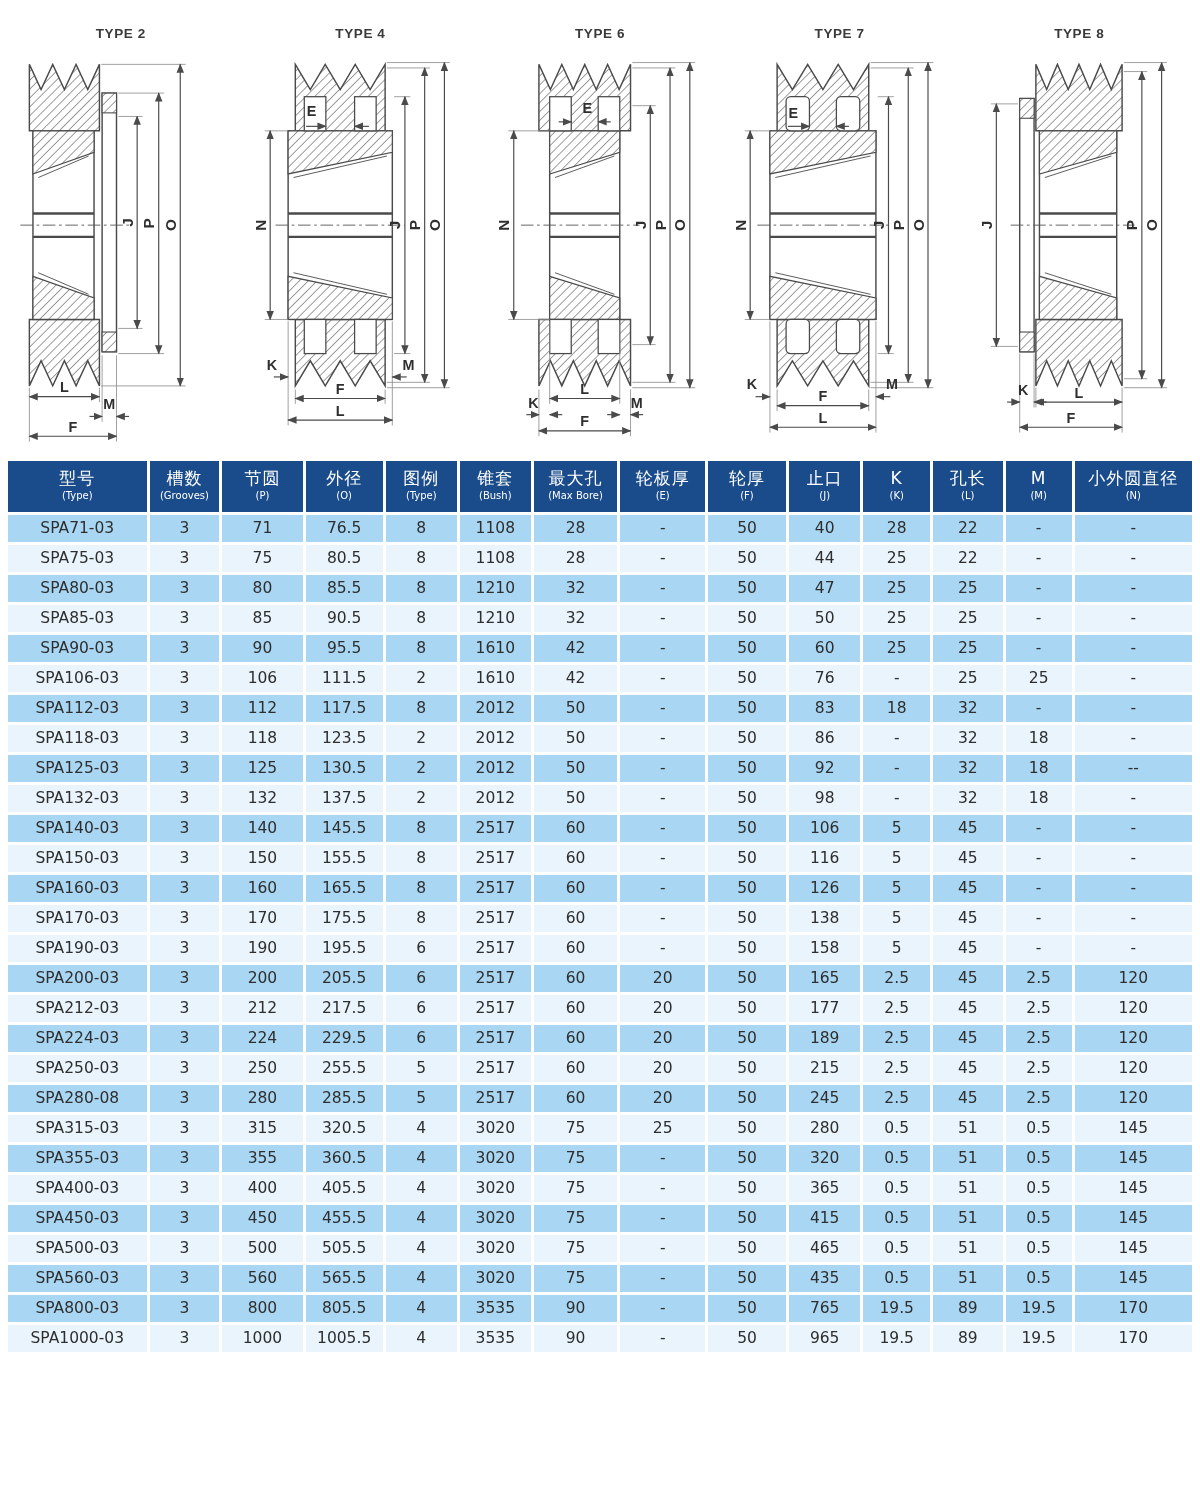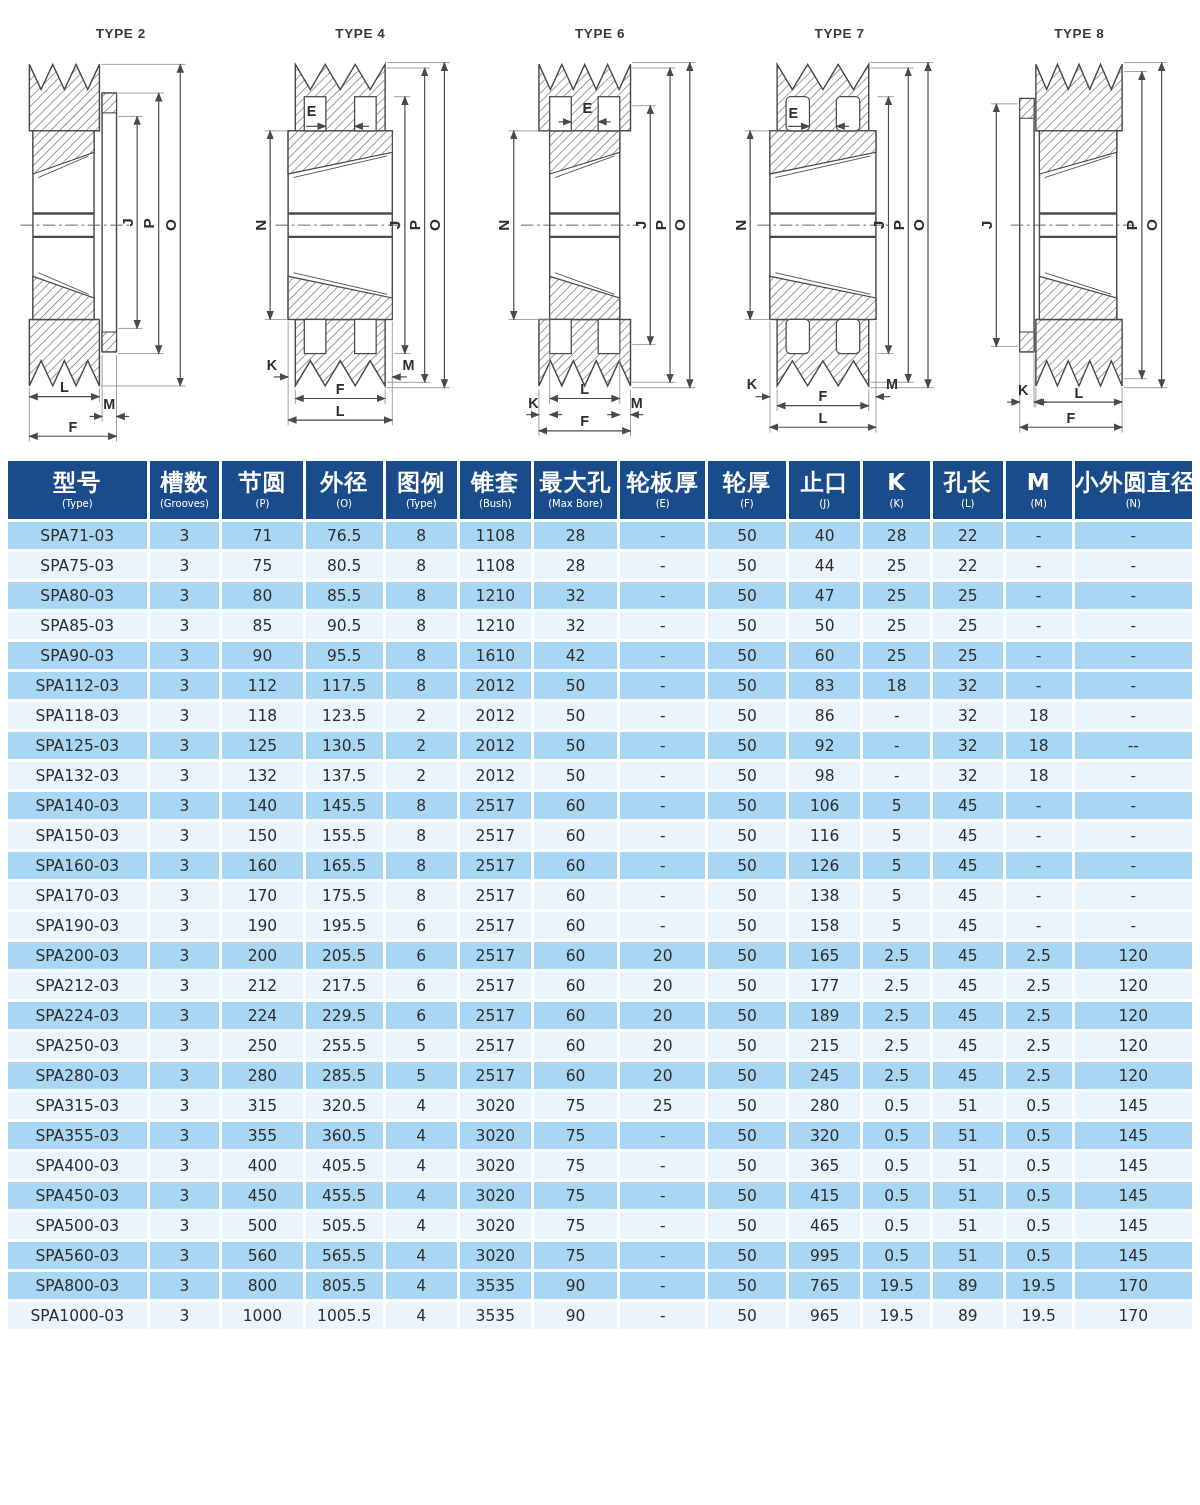--- a/index.html
+++ b/index.html
@@ -46,21 +46,21 @@
   }
   th{
     background:var(--header-bg,#1a4c8b);
     color:var(--header-text,#ffffff);
     text-align:center;
     vertical-align:middle;
     padding:7px 1px 9px 1px;
     line-height:1.25;
     overflow:hidden;
   }
-  th .zh{font-size:23px;font-weight:bold;letter-spacing:1px;white-space:nowrap;}
+  th .zh{font-size:17px;font-weight:normal;letter-spacing:1px;white-space:nowrap;}
   th .en{font-size:10px;font-weight:normal;margin-top:1px;white-space:nowrap;}
   td{
     text-align:center;
     vertical-align:middle;
     height:27px;
     padding:0 1px;
     font-size:15.5px;
     color:var(--cell-text,#2e2e2e);
     white-space:nowrap;
     overflow:hidden;
@@ -515,20 +515,36 @@
           <td>1610</td>
           <td>42</td>
           <td>-</td>
           <td>50</td>
           <td>60</td>
           <td>25</td>
           <td>25</td>
           <td>-</td>
           <td>-</td>
         </tr>
+        <tr class="even">
+          <td>SPA106-03</td>
+          <td>3</td>
+          <td>106</td>
+          <td>111.5</td>
+          <td>2</td>
+          <td>1610</td>
+          <td>42</td>
+          <td>-</td>
+          <td>50</td>
+          <td>76</td>
+          <td>-</td>
+          <td>25</td>
+          <td>25</td>
+          <td>-</td>
+        </tr>
         <tr class="odd">
           <td>SPA112-03</td>
           <td>3</td>
           <td>112</td>
           <td>117.5</td>
           <td>8</td>
           <td>2012</td>
           <td>50</td>
           <td>-</td>
           <td>50</td>
@@ -724,21 +740,21 @@
           <td>60</td>
           <td>20</td>
           <td>50</td>
           <td>215</td>
           <td>2.5</td>
           <td>45</td>
           <td>2.5</td>
           <td>120</td>
         </tr>
         <tr class="odd">
-          <td>SPA280-03</td>
+          <td>SPA280-08</td>
           <td>3</td>
           <td>280</td>
           <td>285.5</td>
           <td>5</td>
           <td>2517</td>
           <td>60</td>
           <td>20</td>
           <td>50</td>
           <td>245</td>
           <td>2.5</td>
@@ -829,21 +845,21 @@
         <tr class="odd">
           <td>SPA560-03</td>
           <td>3</td>
           <td>560</td>
           <td>565.5</td>
           <td>4</td>
           <td>3020</td>
           <td>75</td>
           <td>-</td>
           <td>50</td>
-          <td>995</td>
+          <td>435</td>
           <td>0.5</td>
           <td>51</td>
           <td>0.5</td>
           <td>145</td>
         </tr>
         <tr class="odd">
           <td>SPA800-03</td>
           <td>3</td>
           <td>800</td>
           <td>805.5</td>

